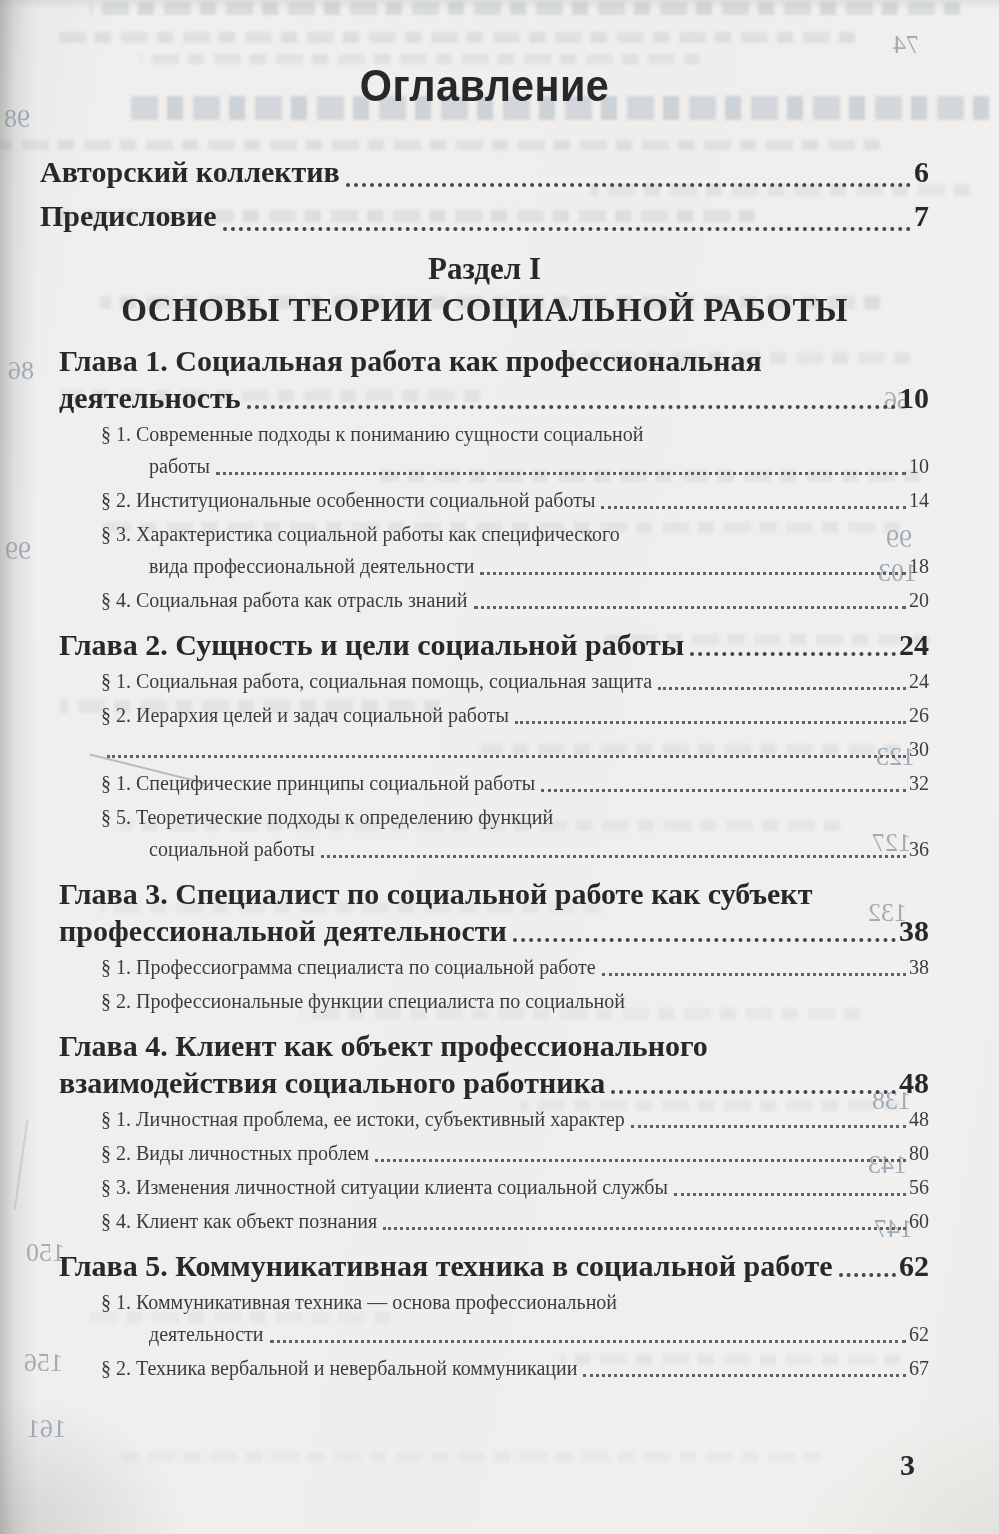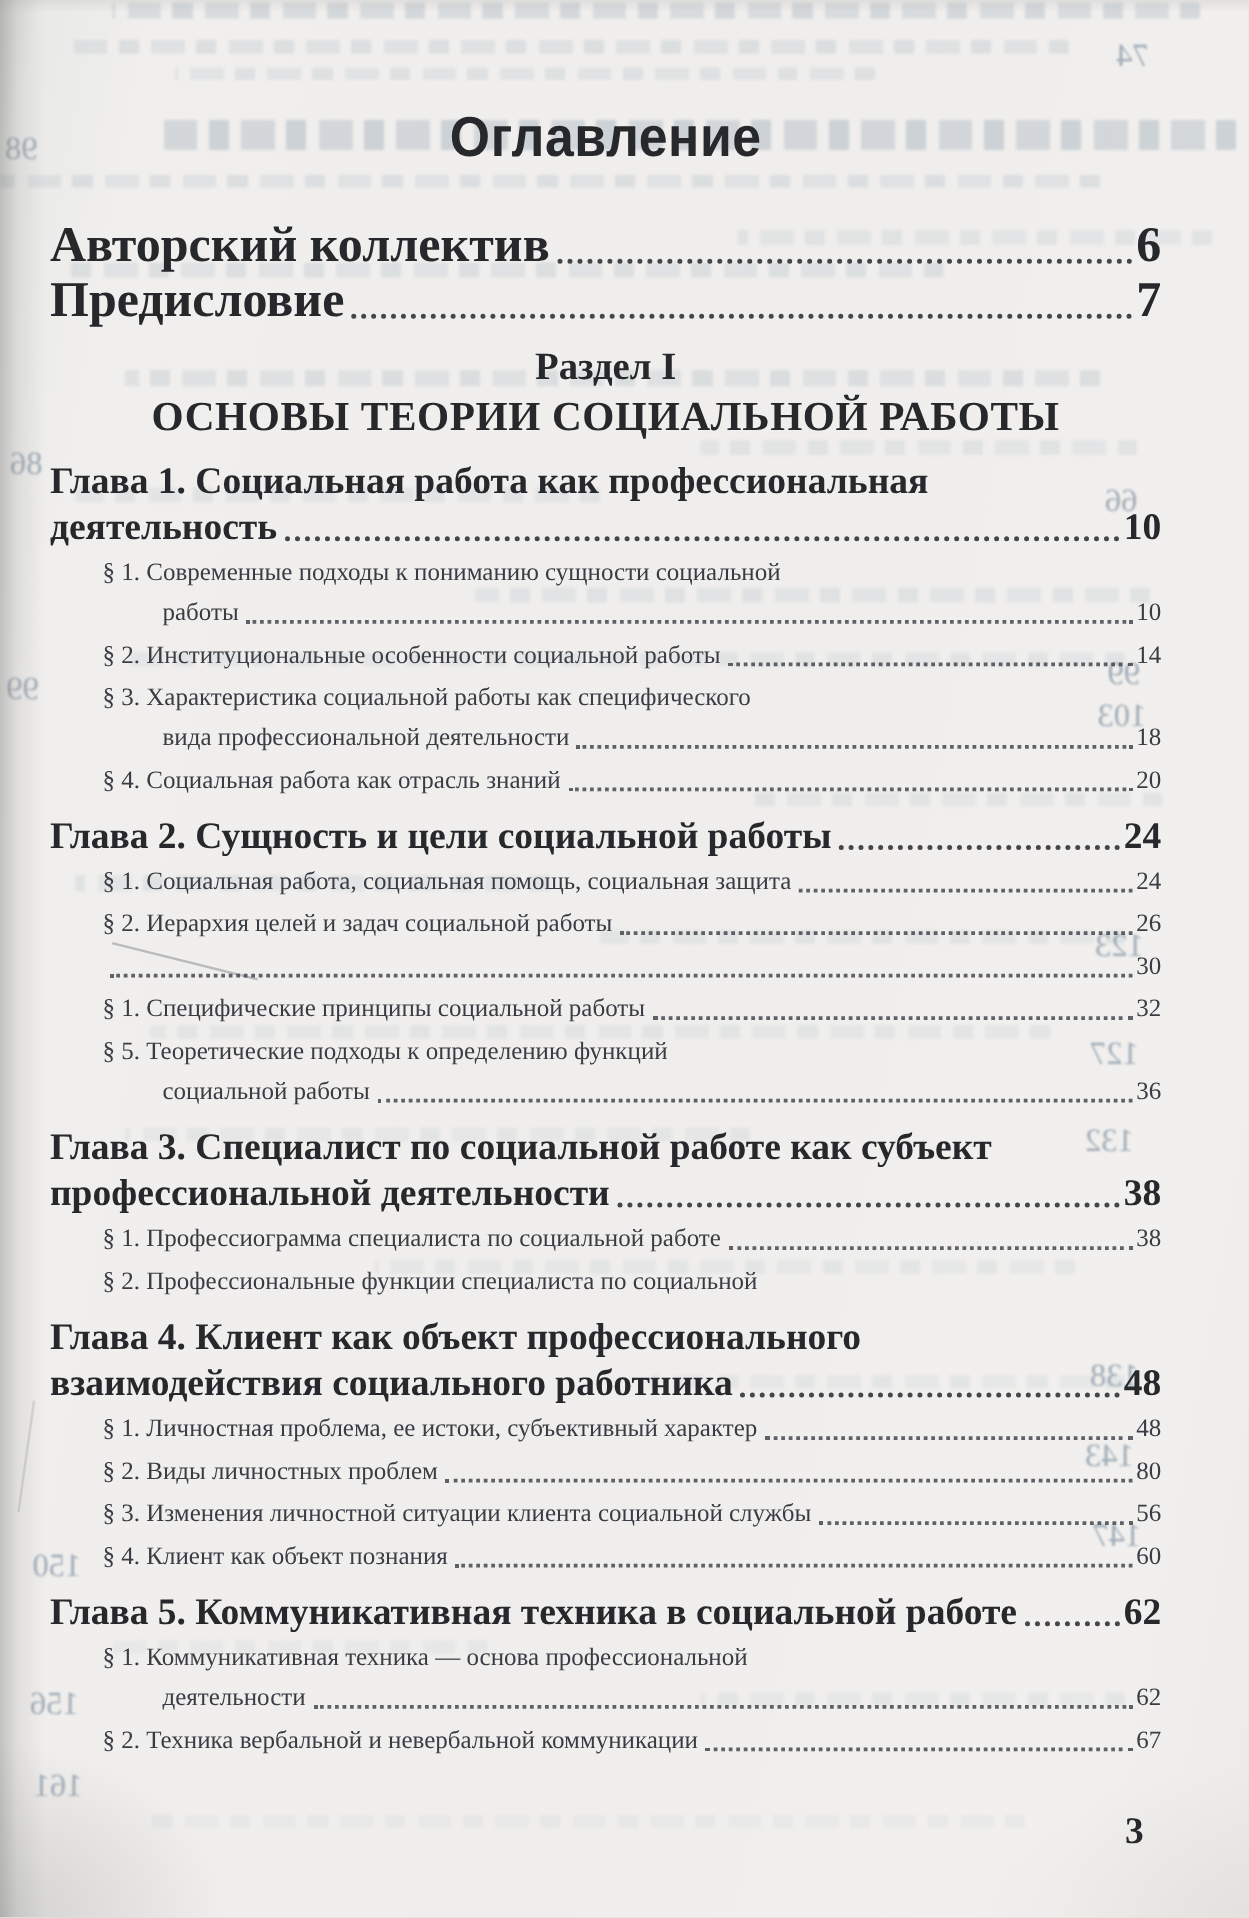--- a/index.html
+++ b/index.html
@@ -53,51 +53,51 @@
   }
   .scratch {
     position: absolute;
     background: rgba(120,124,130,0.45);
     pointer-events: none;
   }
 
   
   .content {
     position: relative;
-    padding: 84px 70px 0 40px; 
+    padding: 60px 70px 0 40px; 
   }
   .toc-title {
     text-align: center;
     margin: 0 0 0 0;
     height: 52px;
   }
   .toc-title span {
     display: inline-block;
     font-family: "Liberation Sans", "DejaVu Sans", sans-serif;
     font-weight: bold;
     font-size: 45px;
     color: #26282c;
     transform: scaleX(0.92);
     letter-spacing: 0.5px;
   }
   .front-matter { margin-top: 38px; }
   .front-matter .toc-line { line-height: 44px; }
-  .front-matter .txt, .front-matter .pg { font-weight: bold; font-size: 40px; color: #26282c; }
+  .front-matter .txt, .front-matter .pg { font-weight: bold; font-size: 30px; color: #26282c; }
   .front-matter .dots { border-bottom-width: 4px; border-bottom-color: rgba(38,40,44,0.85); }
 
   .section-head { text-align: center; margin-top: 12px; }
   .section-kicker {
     font-weight: bold; font-size: 31px; line-height: 38px; color: #26282c;
   }
   .section-title {
     font-weight: bold; font-size: 33px; line-height: 44px; color: #26282c;
     letter-spacing: 0.5px;
   }
 
-  .chapters { margin-top: 6px; }
+  .chapters { margin-top: 6px; margin-left: 19px; }
   .chapter-block { margin-top: 10px; }
   .chapter-block .chapter-title .toc-line { line-height: 37px; }
   .chapter-block .chapter-title .txt,
   .chapter-block .chapter-title .pg { font-weight: bold; font-size: 30px; color: #26282c; }
   .chapter-block .chapter-title .dots { border-bottom-width: 4px; border-bottom-color: rgba(38,40,44,0.85); }
 
   .toc-entry { margin-top: 2px; }
   .toc-entry .toc-line { line-height: 32px; padding-left: 42px; }
   .toc-entry .toc-line.cont { padding-left: 90px; }
   .toc-entry .txt, .toc-entry .pg { font-size: 20px; color: #393d43; }

